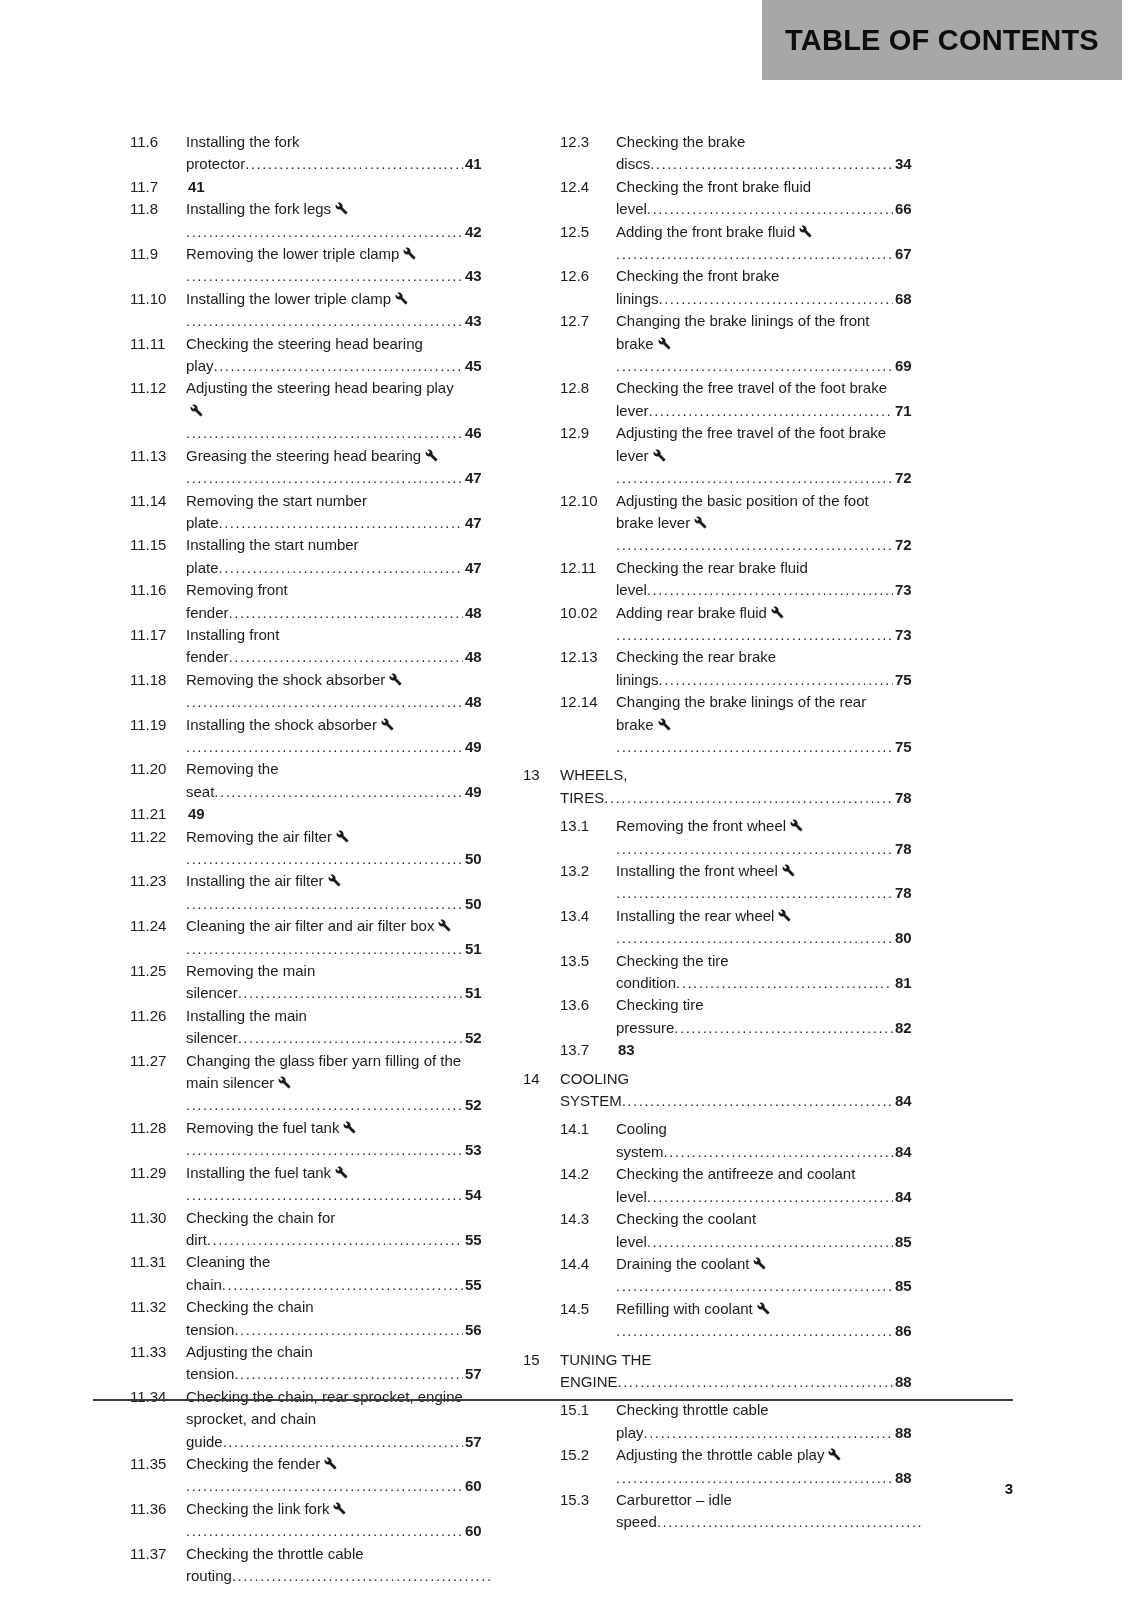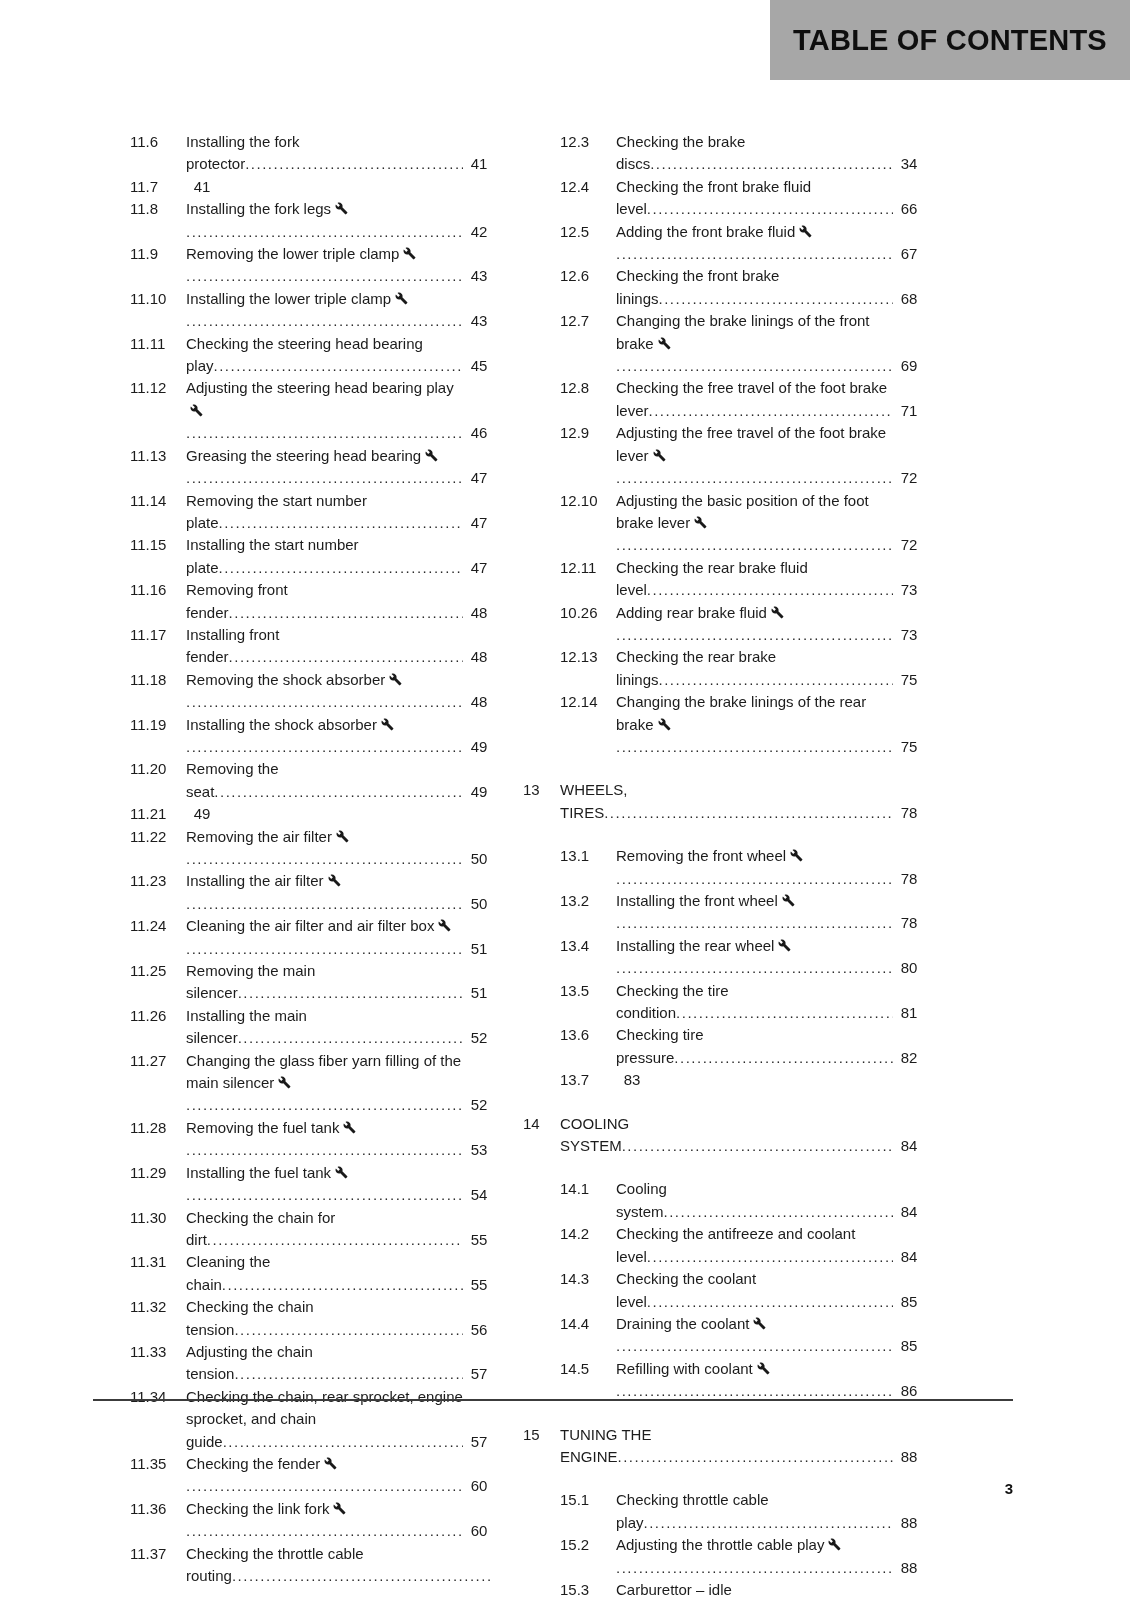--- a/index.html
+++ b/index.html
@@ -6,21 +6,21 @@
   html, body { background:#ffffff; }
   body {
     width:1130px; height:1600px; position:relative;
     font-family:"Liberation Sans", sans-serif;
     color:#1c1c1c;
   }
   .page { position:absolute; inset:0; background:#ffffff; overflow:hidden; }
 
   
   .header-band {
-    position:absolute; top:0; right:0;
+    position:absolute; top:0; right:8px;
     width:360px; height:80px;
     background:#a7a7a7;
     display:flex; align-items:center; justify-content:center;
   }
   .header-band h1 {
     font-size:29px; font-weight:700; color:#0e0e0e; letter-spacing:0.2px;
     white-space:nowrap;
   }
 
   
@@ -28,35 +28,35 @@
     position:absolute; left:93px; top:131px; width:830px;
     display:flex; gap:30px;
   }
   .col { width:400px; }
 
   .toc-row {
     display:flex; align-items:flex-start;
     font-size:15px; line-height:22.4px;
     padding-left:37px;
   }
-  .toc-row.chapter { padding-left:0; margin:21px 0; }
+  .toc-row.chapter { padding-left:0; margin:6px 0; }
 
   .num { flex:0 0 56px; }
   .toc-row.chapter .num { flex:0 0 37px; }
 
   .entry {
     flex:1 1 auto; min-width:0; overflow:hidden;
   }
   .entry::after {
     content:"................................................................................................";
     letter-spacing:1.5px;
     color:#2a2a2a;
   }
   .page-no {
-    flex:0 0 28px; text-align:center; align-self:flex-end; margin-left:2px;
+    flex:0 0 28px; text-align:left; align-self:flex-end; margin-left:2px;font-weight:bold;
   }
 
   .wrench {
     width:13px; height:13px; fill:#1a1a1a;
     display:inline-block; vertical-align:-1px; margin-left:4px;
   }
 
   
   .footer-rule {
     position:absolute; left:93px; top:1399px; width:920px;
@@ -314,21 +314,21 @@
               <path d="M22.7 19l-9.1-9.1c.9-2.3.4-5-1.5-6.9-2-2-5-2.4-7.4-1.3L9 6 6 9 1.6 4.7C.4 7.1.9 10.1 2.9 12.1c1.9 1.9 4.6 2.4 6.9 1.5l9.1 9.1c.4.4 1 .4 1.4 0l2.3-2.3c.5-.4.5-1.1.1-1.4z"></path>
             </svg></span>
           <span class="page-no">72</span>
         </div>
         <div class="toc-row">
           <span class="num">12.11</span>
           <span class="entry"><span class="label">Checking the rear brake fluid level</span></span>
           <span class="page-no">73</span>
         </div>
         <div class="toc-row">
-          <span class="num">10.26</span>
+          <span class="num">10.02</span>
           <span class="entry"><span class="label">Adding rear brake fluid</span><svg class="wrench" viewBox="0 0 24 24" aria-hidden="true">
               <path d="M22.7 19l-9.1-9.1c.9-2.3.4-5-1.5-6.9-2-2-5-2.4-7.4-1.3L9 6 6 9 1.6 4.7C.4 7.1.9 10.1 2.9 12.1c1.9 1.9 4.6 2.4 6.9 1.5l9.1 9.1c.4.4 1 .4 1.4 0l2.3-2.3c.5-.4.5-1.1.1-1.4z"></path>
             </svg></span>
           <span class="page-no">73</span>
         </div>
         <div class="toc-row">
           <span class="num">12.13</span>
           <span class="entry"><span class="label">Checking the rear brake linings</span></span>
           <span class="page-no">75</span>
         </div>

